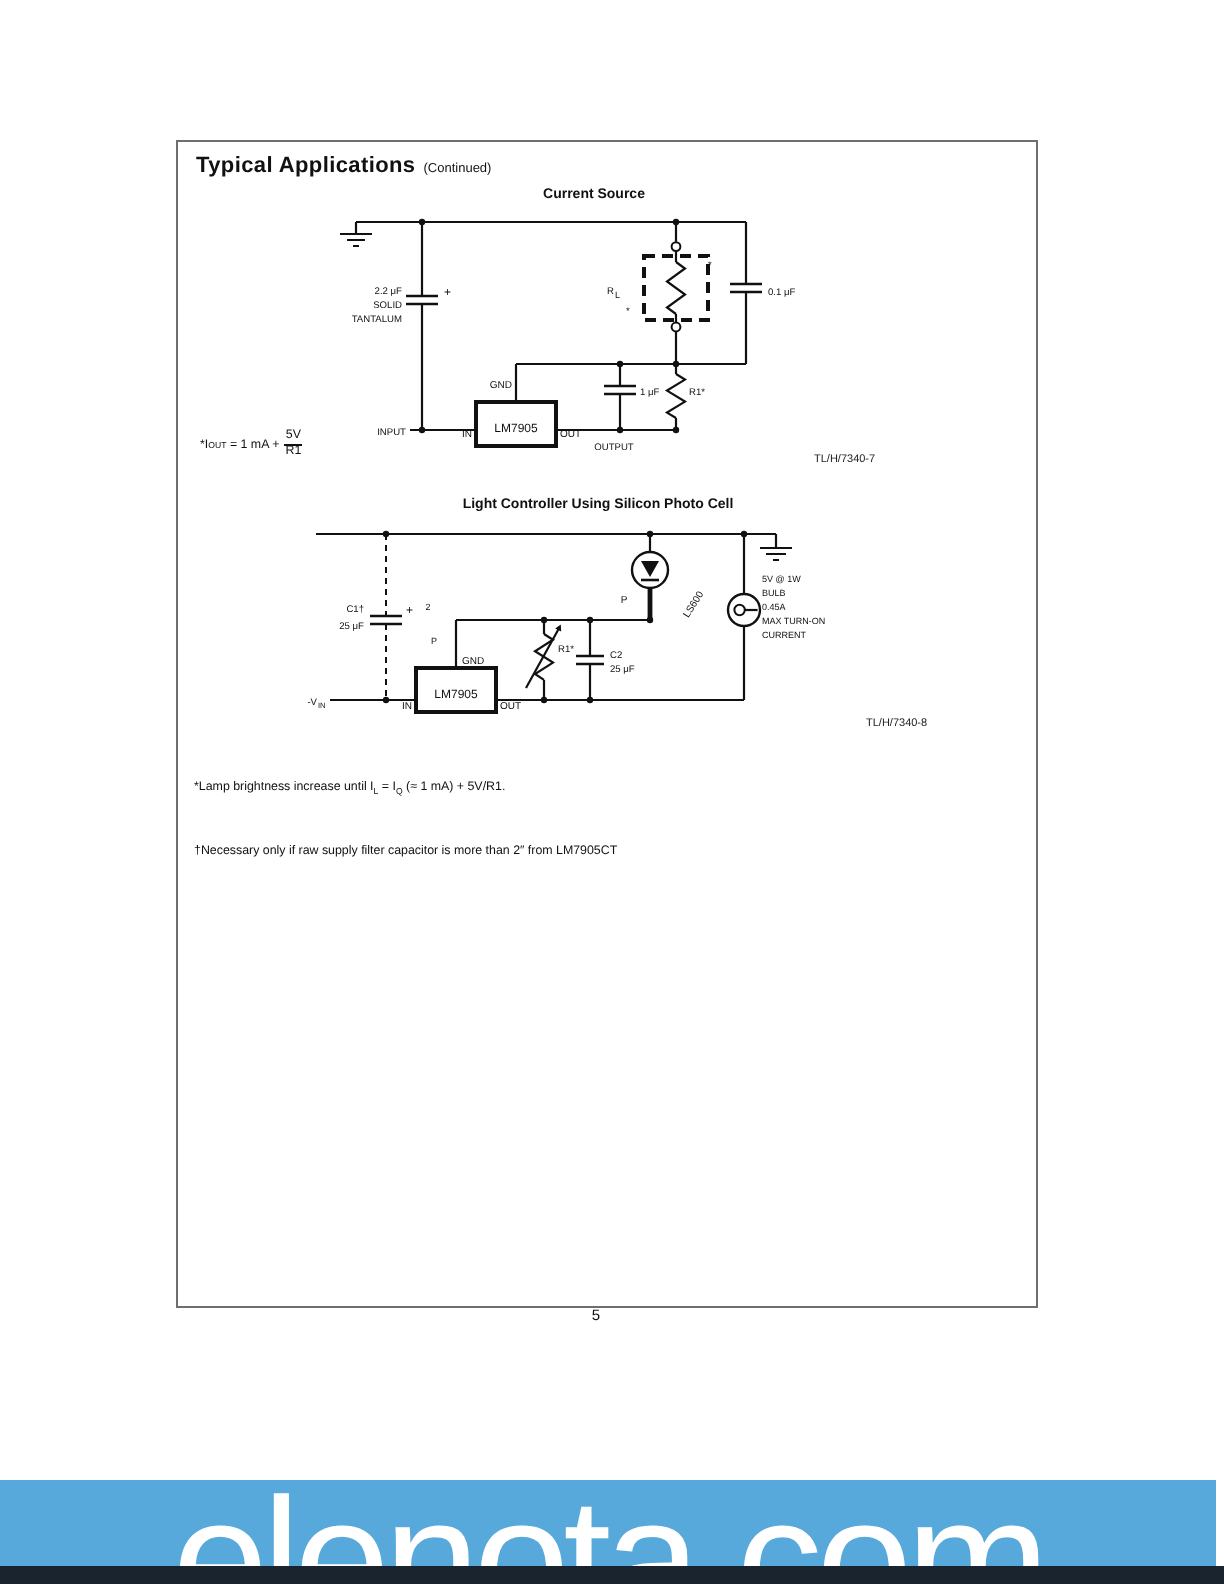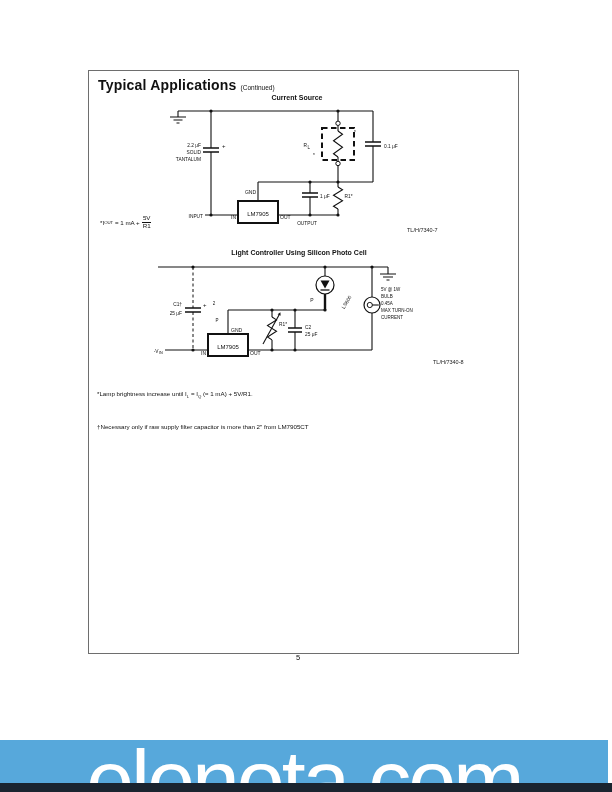--- a/index.html
+++ b/index.html
@@ -1,20 +1,20 @@
 <!DOCTYPE html>
 <html><head>
 <meta charset="utf-8">
 <style>
   html,body{margin:0;padding:0}
   body{width:612px;height:792px;position:relative;background:#fff;overflow:hidden;
        font-family:"Liberation Sans",sans-serif;color:#111}
   .sheet{position:absolute;left:88px;top:70px;width:429px;height:582px;border:1px solid #6e6e6e;background:#fff}
   .heading{position:absolute;left:98px;top:77px;display:flex;align-items:baseline}
-  .h-main{font-weight:bold;font-size:14px;letter-spacing:.2px}
+  .h-main{font-weight:bold;font-size:11px;letter-spacing:.2px}
   .h-note{font-size:6.5px;margin-left:4px}
   .fig-title{position:absolute;font-weight:bold;font-size:7px;text-align:center;width:300px}
   .t1{left:147px;top:94px}
   .t2{left:149px;top:249px}
   svg{position:absolute;overflow:visible}
   .svg1{left:150px;top:105px}
   .svg2{left:145px;top:262px}
   .wire{stroke:#111;stroke-width:1.1;fill:none}
   .plate{stroke:#111;stroke-width:1.3;fill:none}
   .zig{stroke:#111;stroke-width:1.1;fill:none}

